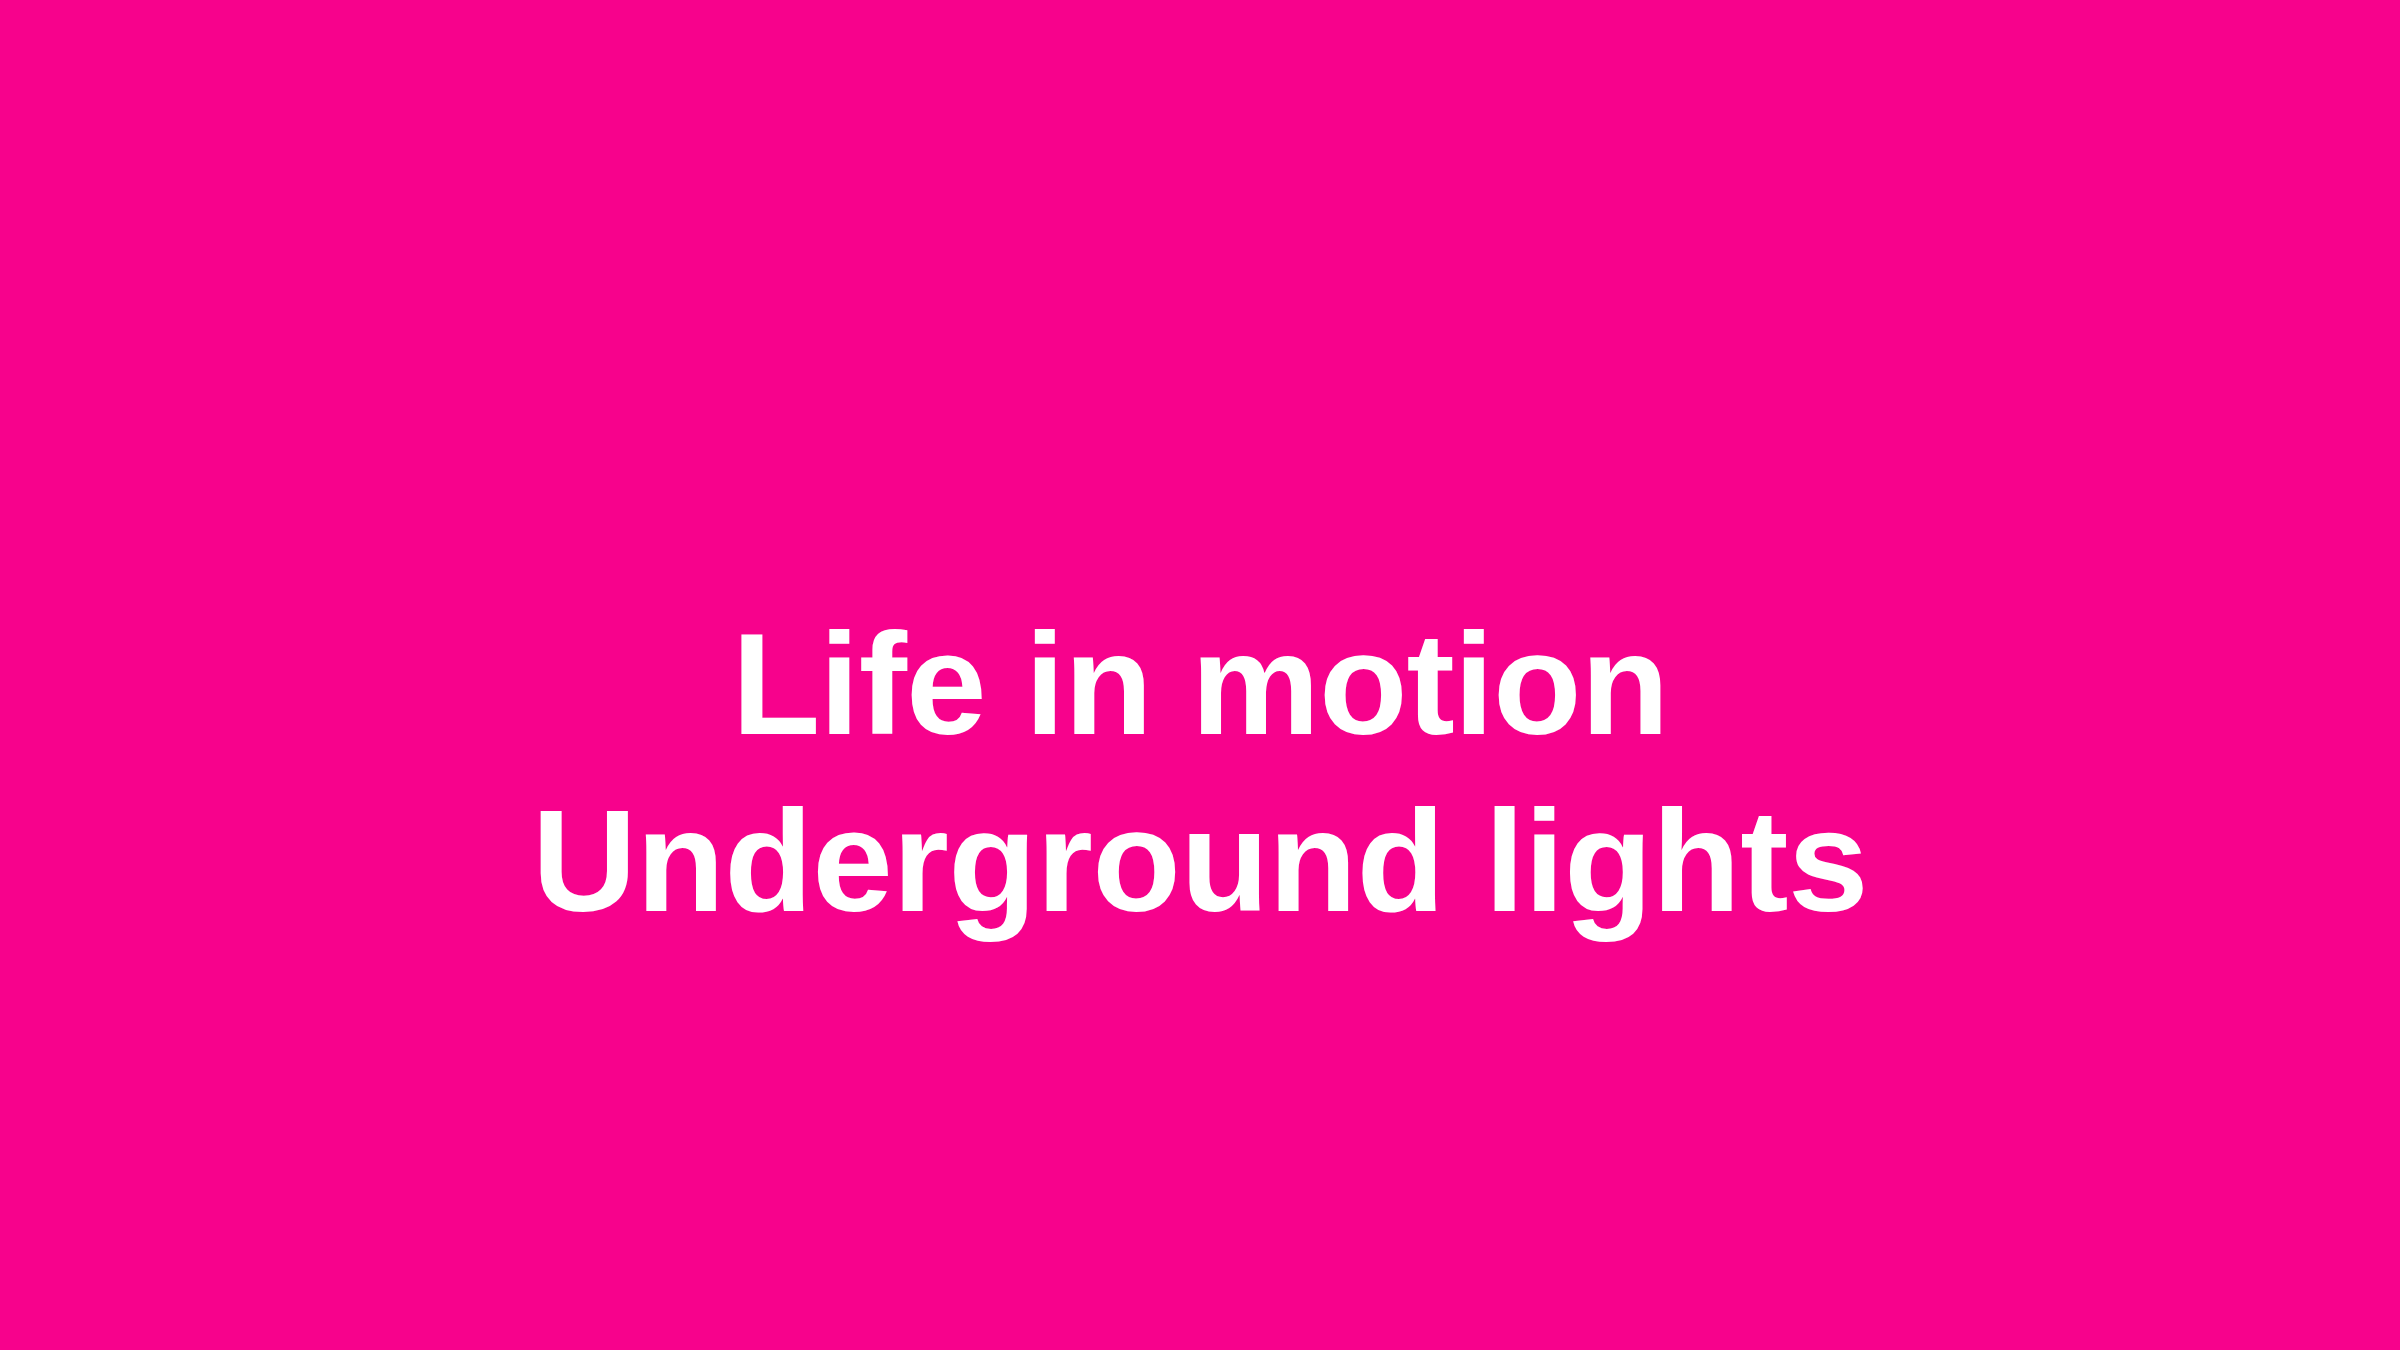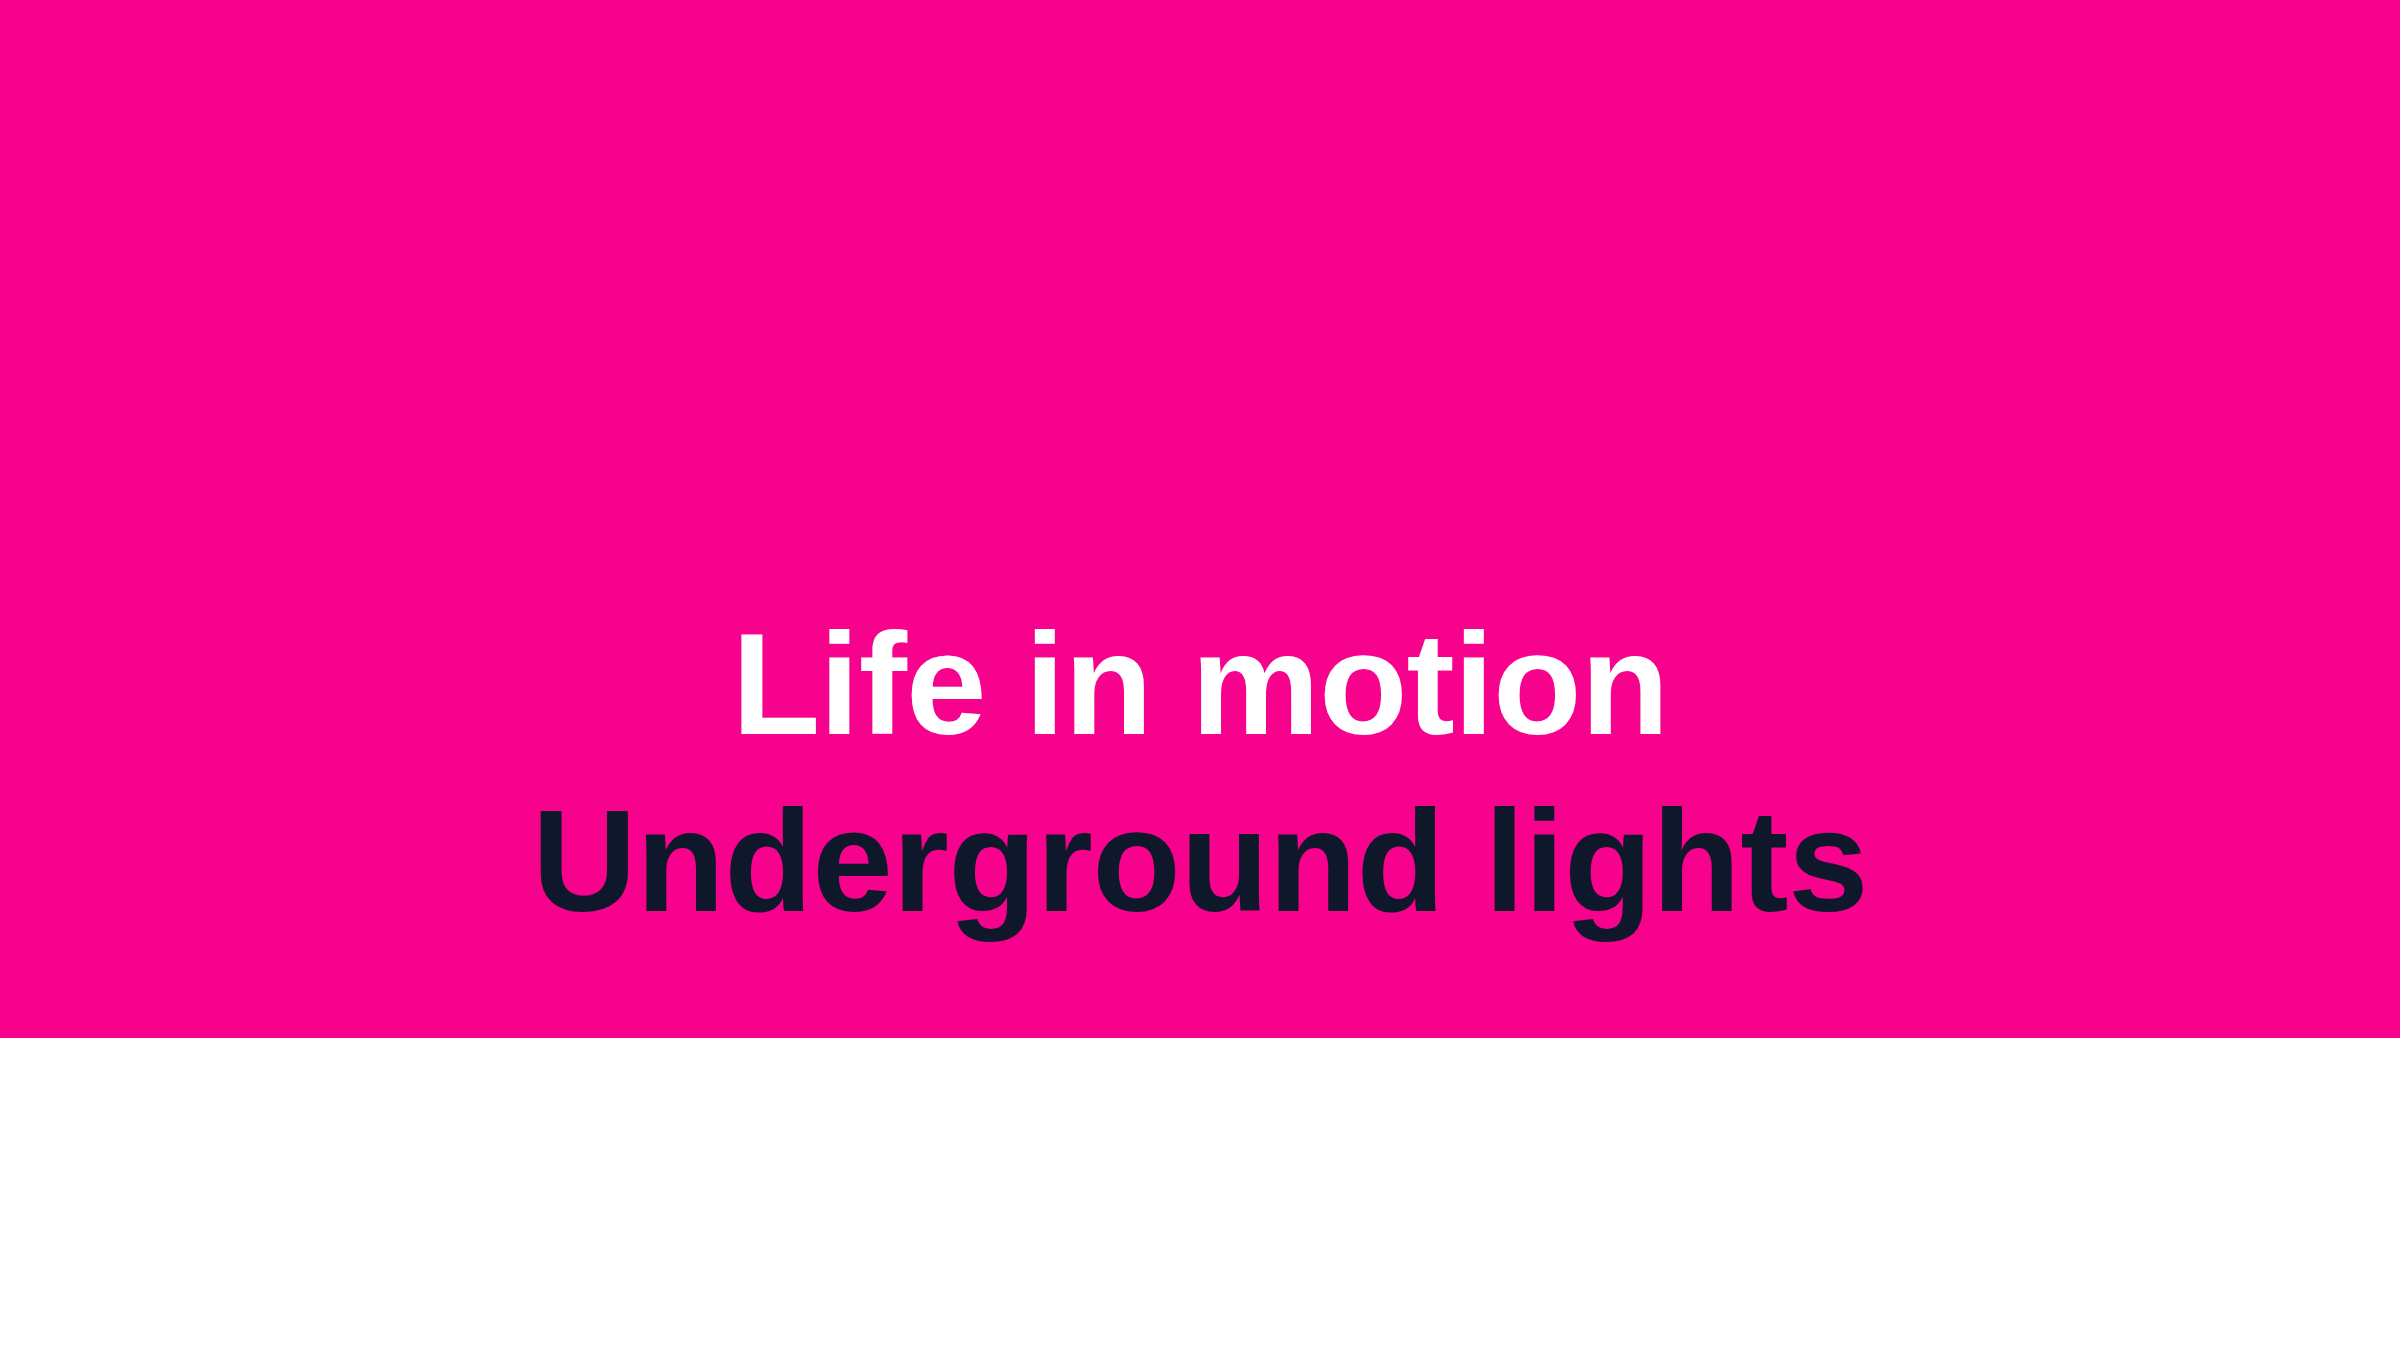--- a/index.html
+++ b/index.html
@@ -12,21 +12,21 @@
     width: 2400px;
     height: 1350px;
     overflow: hidden;
     font-family: "Liberation Sans", "DejaVu Sans", sans-serif;
   }
 
   
   #title-card {
     position: relative;
     width: 2400px;
-    height: 1038px;
+    height: 1350px;
     background: #F7028C;
     box-sizing: border-box;
     overflow: hidden;
     padding-left: 20px;
   }
 
   
   #title-block {
     position: absolute;
     left: 0;
@@ -60,17 +60,17 @@
 </head>
 <body>
 
 <div id="title-card" style="background: rgb(247, 2, 140);">
 
   <div id="title-block" style="text-align: center;">
 
     <span class="title-line title-line--1" style="color: rgb(255, 255, 255);">Life in motion</span>
 
 
-    <span class="title-line title-line--3" style="color: #0f172a;">Underground lights</span>
+    <span class="title-line title-line--3" style="color: #ffffff;">Underground lights</span>
 
   </div>
 
 </div>
 
 </body></html>

